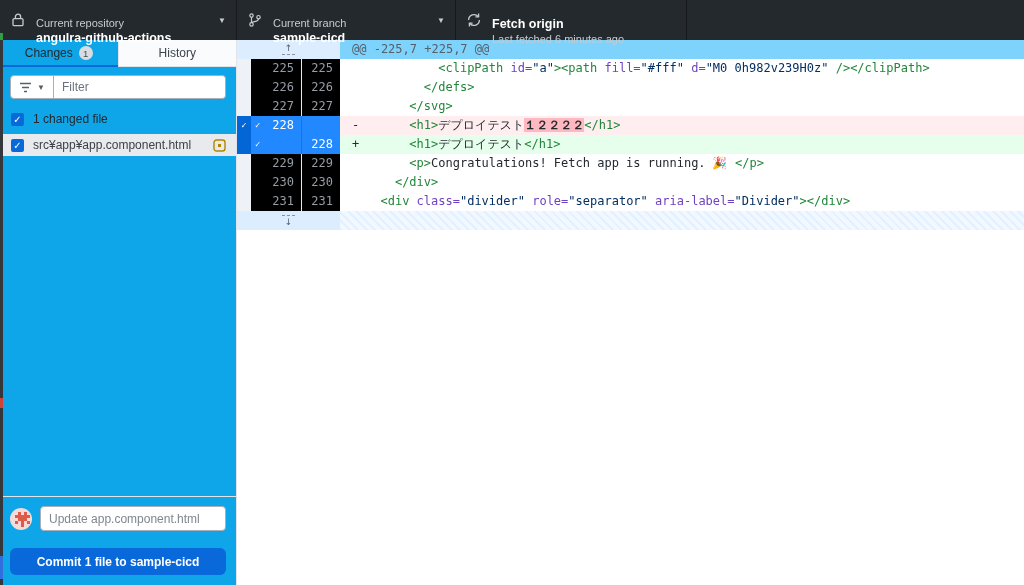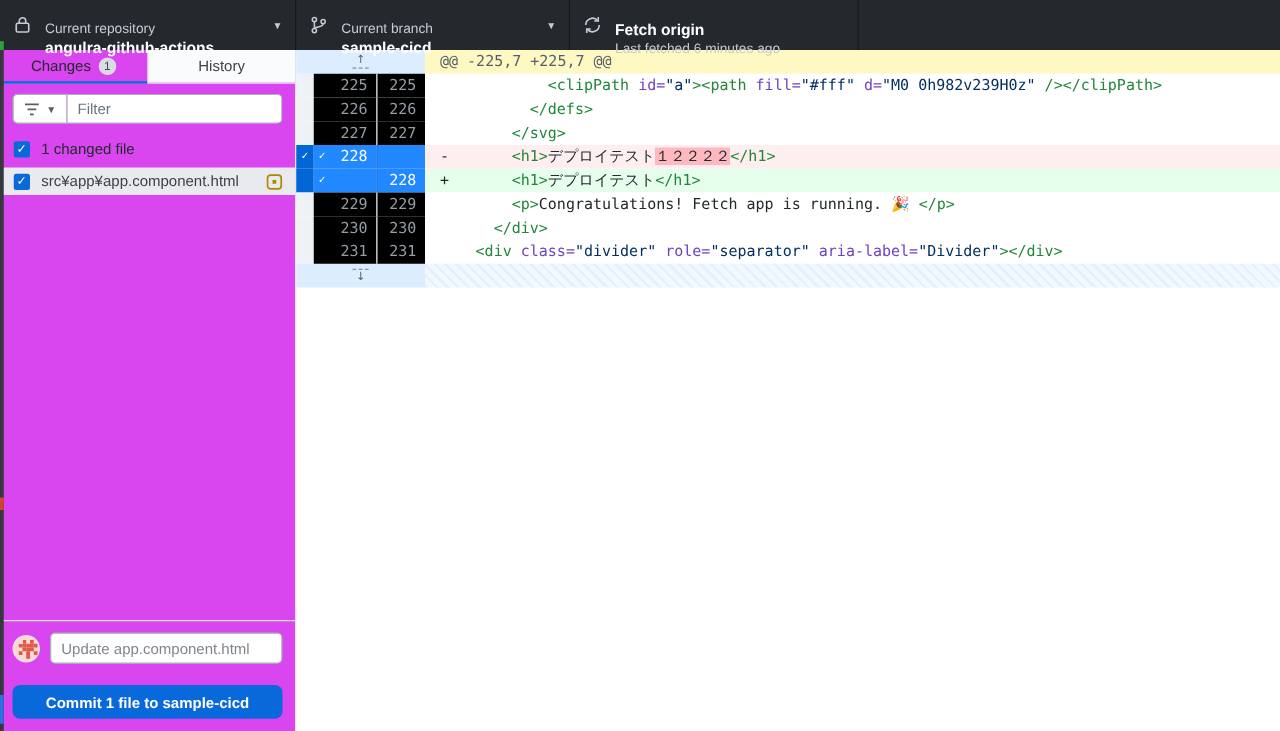--- a/index.html
+++ b/index.html
@@ -23,21 +23,21 @@
 
   
   .edge { position:absolute; left:0; top:33px; width:3px; height:552px;
           background:#34383c; z-index:30; }
   .edge .e-green { position:absolute; top:0; height:7px; width:3px; background:#2ea043; }
   .edge .e-red   { position:absolute; top:365px; height:10px; width:3px; background:#cf4436; }
   .edge .e-blue  { position:absolute; top:523px; height:23px; width:3px; background:#2f6fde; }
 
   
   .sidebar { position:absolute; left:0; top:40px; width:237px; bottom:0;
-             background:#d946ef; border-right:1px solid #e1e4e8;
+             background:#0ea5e9; border-right:1px solid #e1e4e8;
              display:flex; flex-direction:column; }
   .tabs { height:27px; display:flex; border-bottom:1px solid #e1e4e8; flex:none; }
   .tab { flex:1; display:flex; align-items:center; justify-content:center; gap:6px;
          font-size:12px; color:#24292e; position:relative; cursor:pointer; }
   .tab.active::after { content:""; position:absolute; left:0; right:0; bottom:-1px;
                        height:2px; background:#0969da; }
   .tab.history { border-left:1px solid #e1e4e8; background:#fafbfc; color:#3c434b; }
   .badge { min-width:14px; height:14px; border-radius:8px; background:#d9dde1;
            color:#454c54; font-size:9.5px; display:flex; align-items:center;
            justify-content:center; padding:0 4px; }
@@ -108,30 +108,30 @@
   .drow.add .code { background:#e6ffed; }
   .drow.sel .strip { background:#0366d6; }
   .drow.sel .num { background:#2188ff; color:#fff; }
   .drow.sel .num.new { border-left-color:rgba(0,0,0,0.15); }
   .check { display:block; color:#fff; font-size:9px; text-align:center; line-height:19px; }
   .gcheck { position:absolute; left:4px; top:0; color:#fff; font-size:9px; }
   .sg-tag { color:#22863a; }
   .sg-attr { color:#6f42c1; }
   .sg-str { color:#032f62; }
   .sg-txt { color:#24292e; }
-  .sg-hl { background:#fdb8c0; color:#24292e; }
+  .sg-hl { background:#fdb8c0; color:#24292e;font-weight:bold; }
 
   .hgutter { width:103px; flex:none; background:#dbedff; display:flex;
              flex-direction:column; align-items:center; justify-content:center;
              cursor:pointer; }
   .xarr { font-size:9px; color:#57606a; line-height:8px;
           font-family:"DejaVu Sans",sans-serif; }
   .xdash { width:13px; border-top:1px dashed #8a939c; margin-top:2px; }
   .xdash.above { margin:0 0 2px 0; }
-  .hcode { flex:1; background:#fef9c3; color:#57606a; padding-left:12px; white-space:pre; }
+  .hcode { flex:1; background:#7dd3fc; color:#57606a; padding-left:12px; white-space:pre; }
   .xfill { flex:1; background:#f1f8ff;
            background-image:repeating-linear-gradient(45deg, rgba(33,136,255,0.07) 0 2px,
                                                       transparent 2px 6px); }
 </style>
 </head>
 <body>
 
 <div class="app">
 
   <div class="toolbar">

